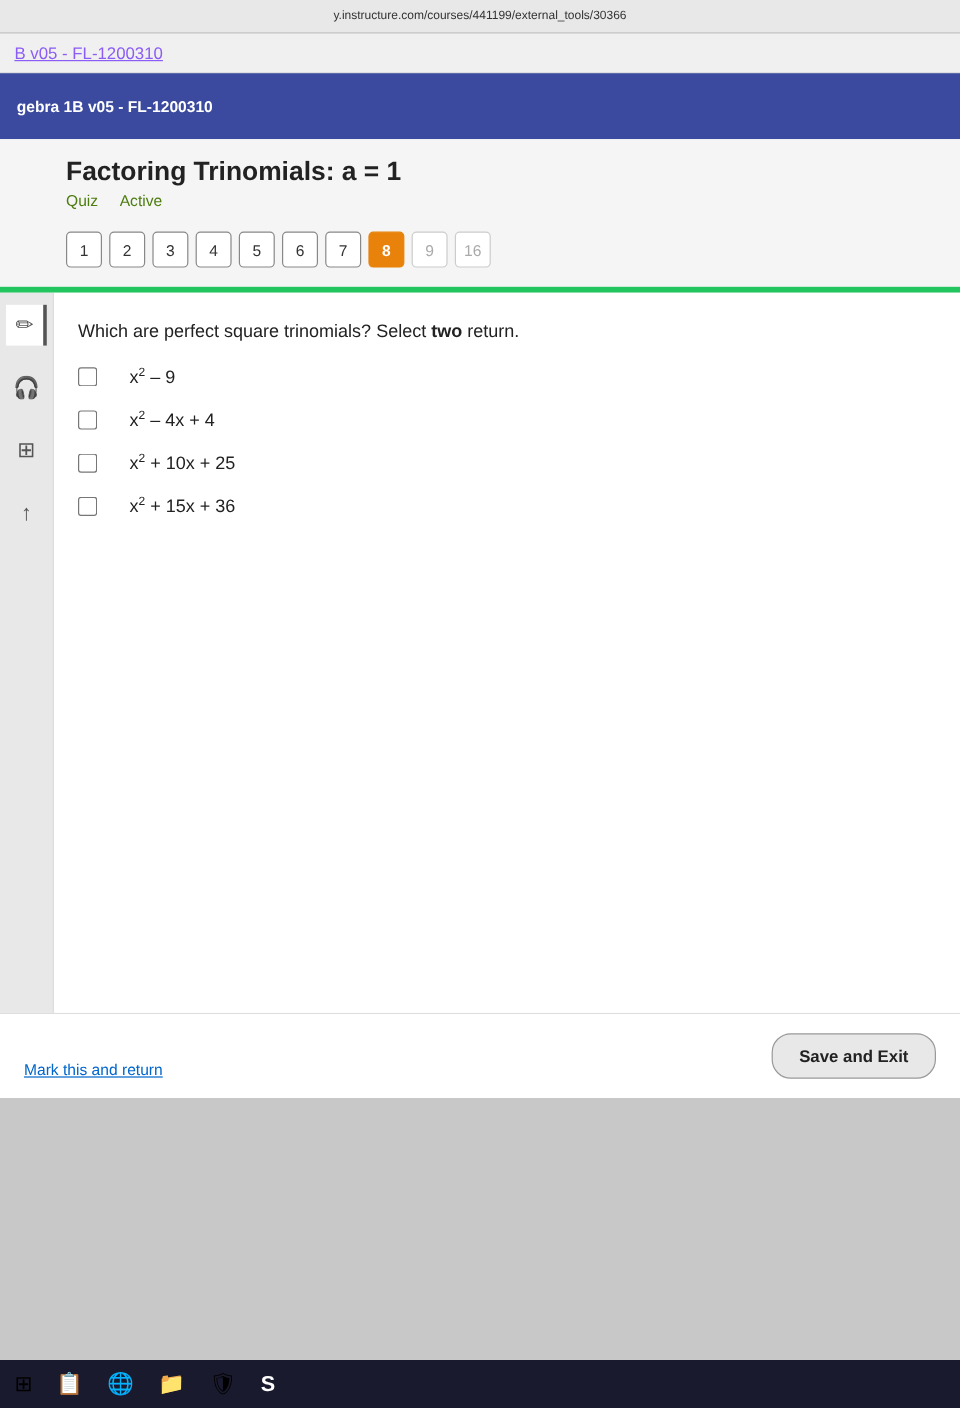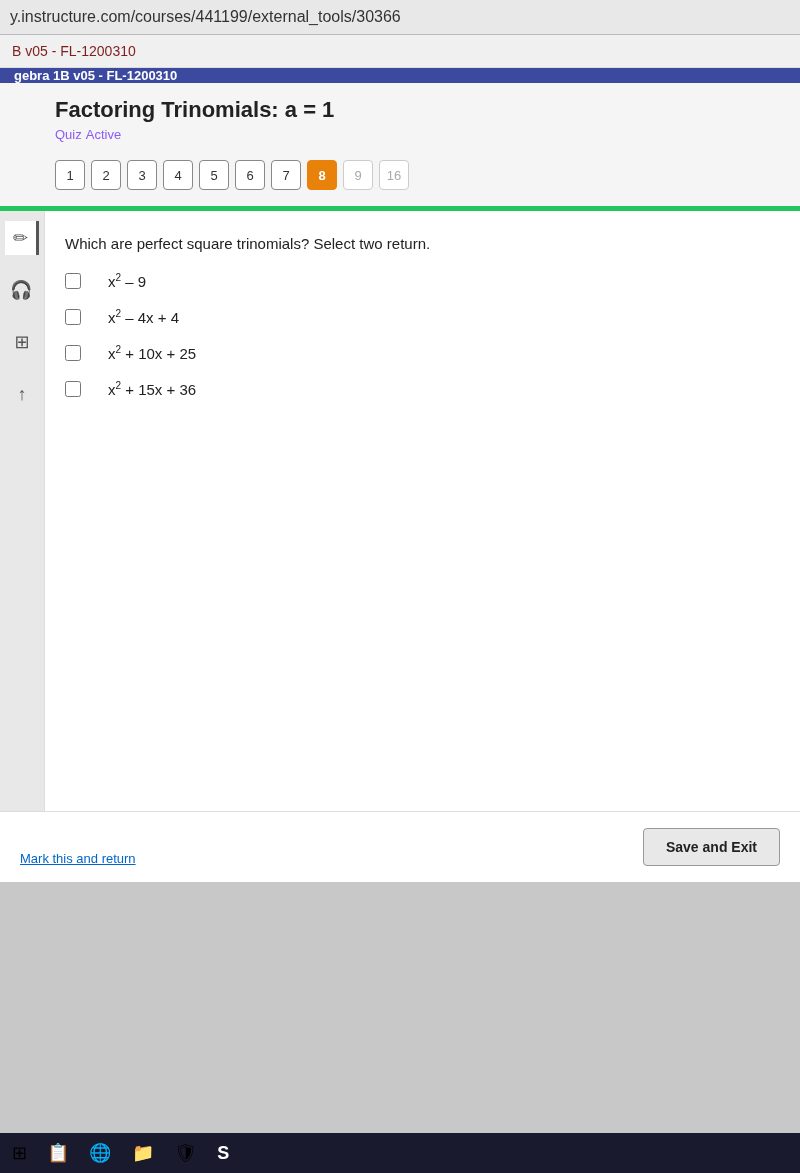--- a/index.html
+++ b/index.html
@@ -13,67 +13,69 @@
     }
 
     
     .browser-chrome {
       background: #e8e8e8;
       padding: 8px 10px;
       border-bottom: 1px solid #bbb;
     }
     .url-bar {
       color: #333;
-      font-size: 16px;
+      font-size: 10px;
+      text-align: center;
     }
 
     
     .breadcrumb-bar {
       background: #f0f0f0;
       padding: 8px 12px;
       border-bottom: 1px solid #ddd;
     }
     .breadcrumb-link {
-      color: #7f1d1d;
+      color: #8b5cf6;
       font-size: 14px;
+      text-decoration: underline;
       cursor: pointer;
     }
 
     
     .main-wrapper {
       background: #f5f5f5;
       margin: 0;
     }
 
     
     .course-header {
       background: #3b4a9e;
       color: white;
-      padding: 0 14px;
+      padding: 20px 14px;
       font-size: 13px;
       font-weight: bold;
     }
 
     
     .quiz-title-area {
       background: #f5f5f5;
       padding: 14px 55px 6px 55px;
       border-bottom: 5px solid #22c55e;
     }
     .quiz-title {
       font-size: 22px;
       font-weight: bold;
       color: #222;
       margin-bottom: 4px;
     }
     .quiz-meta {
       display: flex;
-      gap: 4px;
+      gap: 18px;
       font-size: 13px;
-      color: #8b5cf6;
+      color: #4d7c0f;
       margin-bottom: 10px;
     }
 
     
     .question-nav {
       display: flex;
       align-items: center;
       gap: 6px;
       padding: 8px 0 10px 0;
     }
@@ -139,21 +141,21 @@
       background: white;
       min-height: 580px;
       position: relative;
     }
     .question-text {
       font-size: 15px;
       color: #222;
       margin-bottom: 20px;
     }
     .question-text strong {
-      font-weight: normal;
+      font-weight: bold;
     }
 
     
     .answer-option {
       display: flex;
       align-items: center;
       gap: 27px;
       margin-bottom: 18px;
       font-size: 15px;
       color: #222;
@@ -181,21 +183,21 @@
     }
     .mark-return-link {
       color: #0066cc;
       text-decoration: underline;
       font-size: 13px;
       cursor: pointer;
     }
     .save-exit-btn {
       background: #e8e8e8;
       border: 1.5px solid #999;
-      border-radius: 4px;
+      border-radius: 16px;
       padding: 10px 22px;
       font-size: 14px;
       font-weight: bold;
       color: #222;
       cursor: pointer;
     }
 
     
     .taskbar {
       position: fixed;

